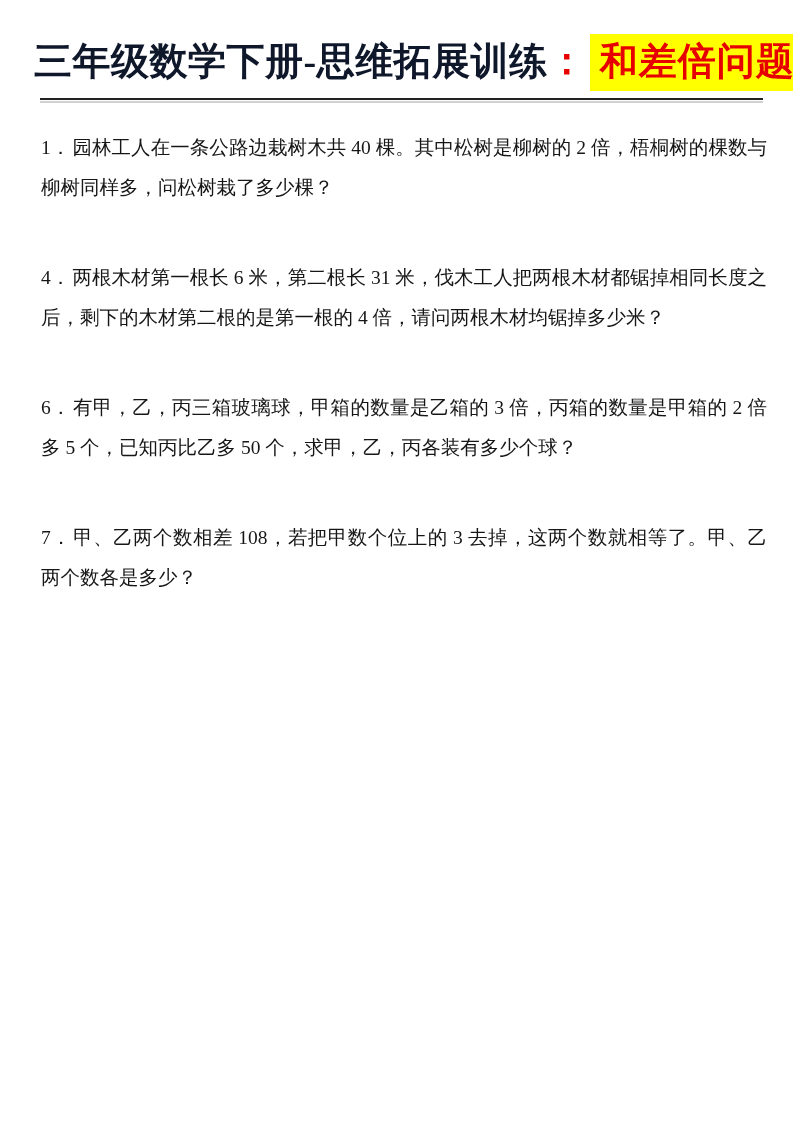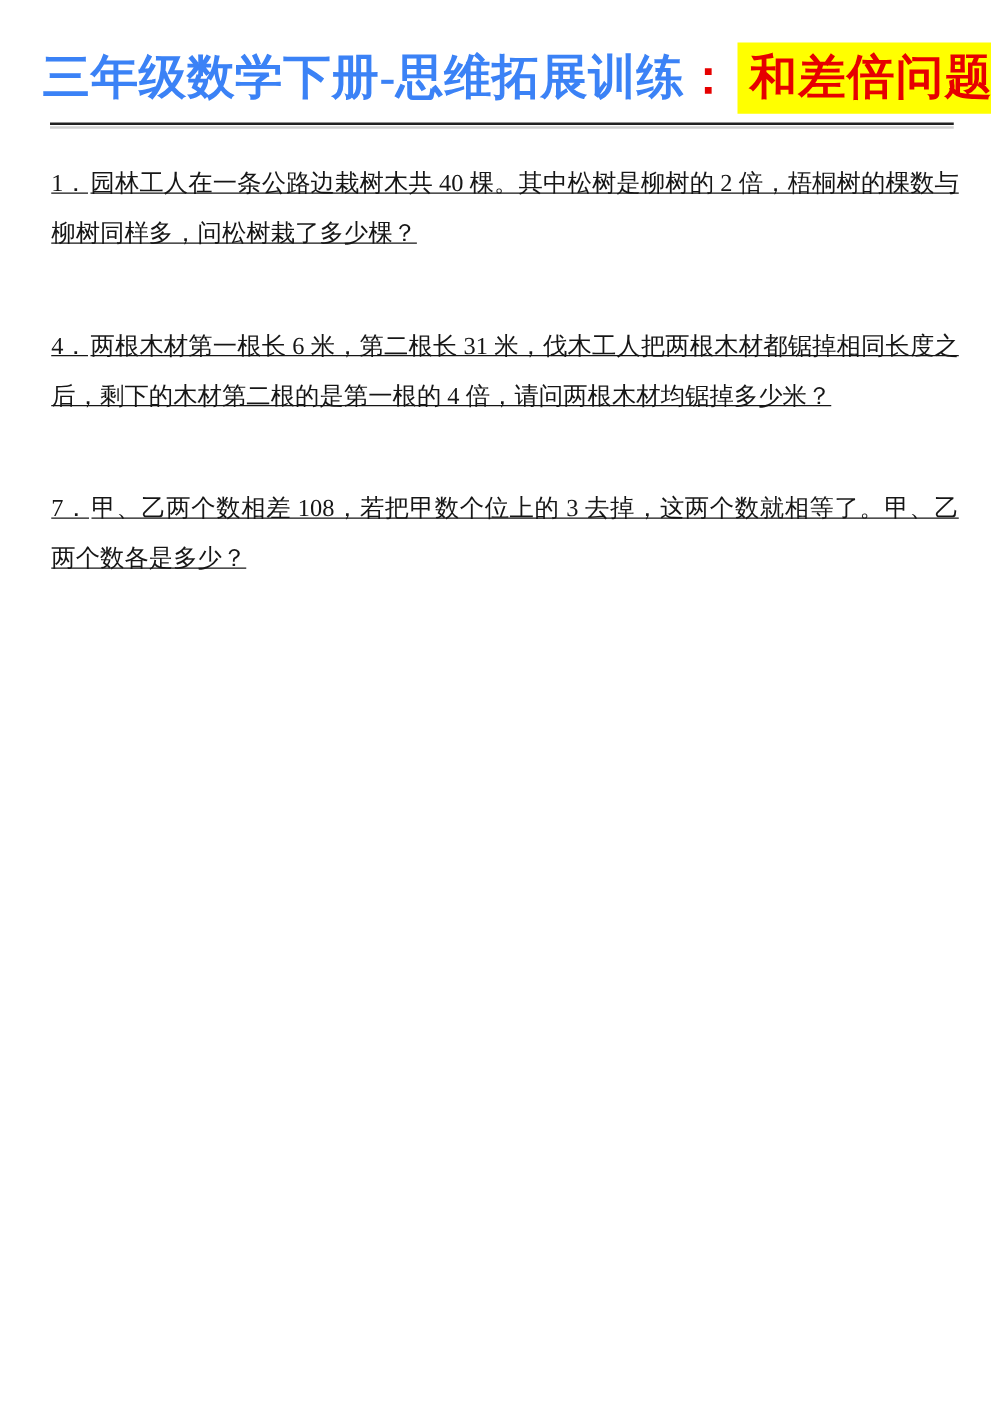--- a/index.html
+++ b/index.html
@@ -15,21 +15,21 @@
     overflow: hidden;
     font-family: "Liberation Serif", serif;
   }
   .header {
     margin: 34px 0 0 34px;
     white-space: nowrap;
   }
   .title-main {
     font-size: 38px;
     font-weight: 700;
-    color: #3b82f6;
+    color: #0f172a;
     letter-spacing: 0.5px;
   }
   .title-colon {
     font-size: 38px;
     font-weight: 700;
     color: #e60000;
   }
   .title-highlight {
     display: inline-block;
     font-size: 38px;
@@ -49,21 +49,20 @@
   .problems {
     margin: 28px 26px 0 41px;
     width: 726px;
     font-size: 19.5px;
     line-height: 40px;
     color: #161616;
     text-align: justify;
   }
   .problem {
     margin: 0 0 50px 0;
-    text-decoration: underline;
   }
   .problem-number {
     padding-right: 2px;
   }
 </style>
 </head>
 <body>
 
 <div class="page">
 
@@ -75,18 +74,19 @@
 
   <div class="problems">
 
     <p class="problem"><span class="problem-number">1．</span><span>园林工人在一条公路边栽树木共 40 棵。其中松树是柳树的 2 倍，梧桐树的棵数与柳树同样多，问松树栽了多少棵？</span></p>
 
 
 
     <p class="problem"><span class="problem-number">4．</span><span>两根木材第一根长 6 米，第二根长 31 米，伐木工人把两根木材都锯掉相同长度之后，剩下的木材第二根的是第一根的 4 倍，请问两根木材均锯掉多少米？</span></p>
 
 
+    <p class="problem"><span class="problem-number">6．</span><span>有甲，乙，丙三箱玻璃球，甲箱的数量是乙箱的 3 倍，丙箱的数量是甲箱的 2 倍多 5 个，已知丙比乙多 50 个，求甲，乙，丙各装有多少个球？</span></p>
 
     <p class="problem"><span class="problem-number">7．</span><span>甲、乙两个数相差 108，若把甲数个位上的 3 去掉，这两个数就相等了。甲、乙两个数各是多少？</span></p>
 
   </div>
 
 </div>
 
 </body></html>

